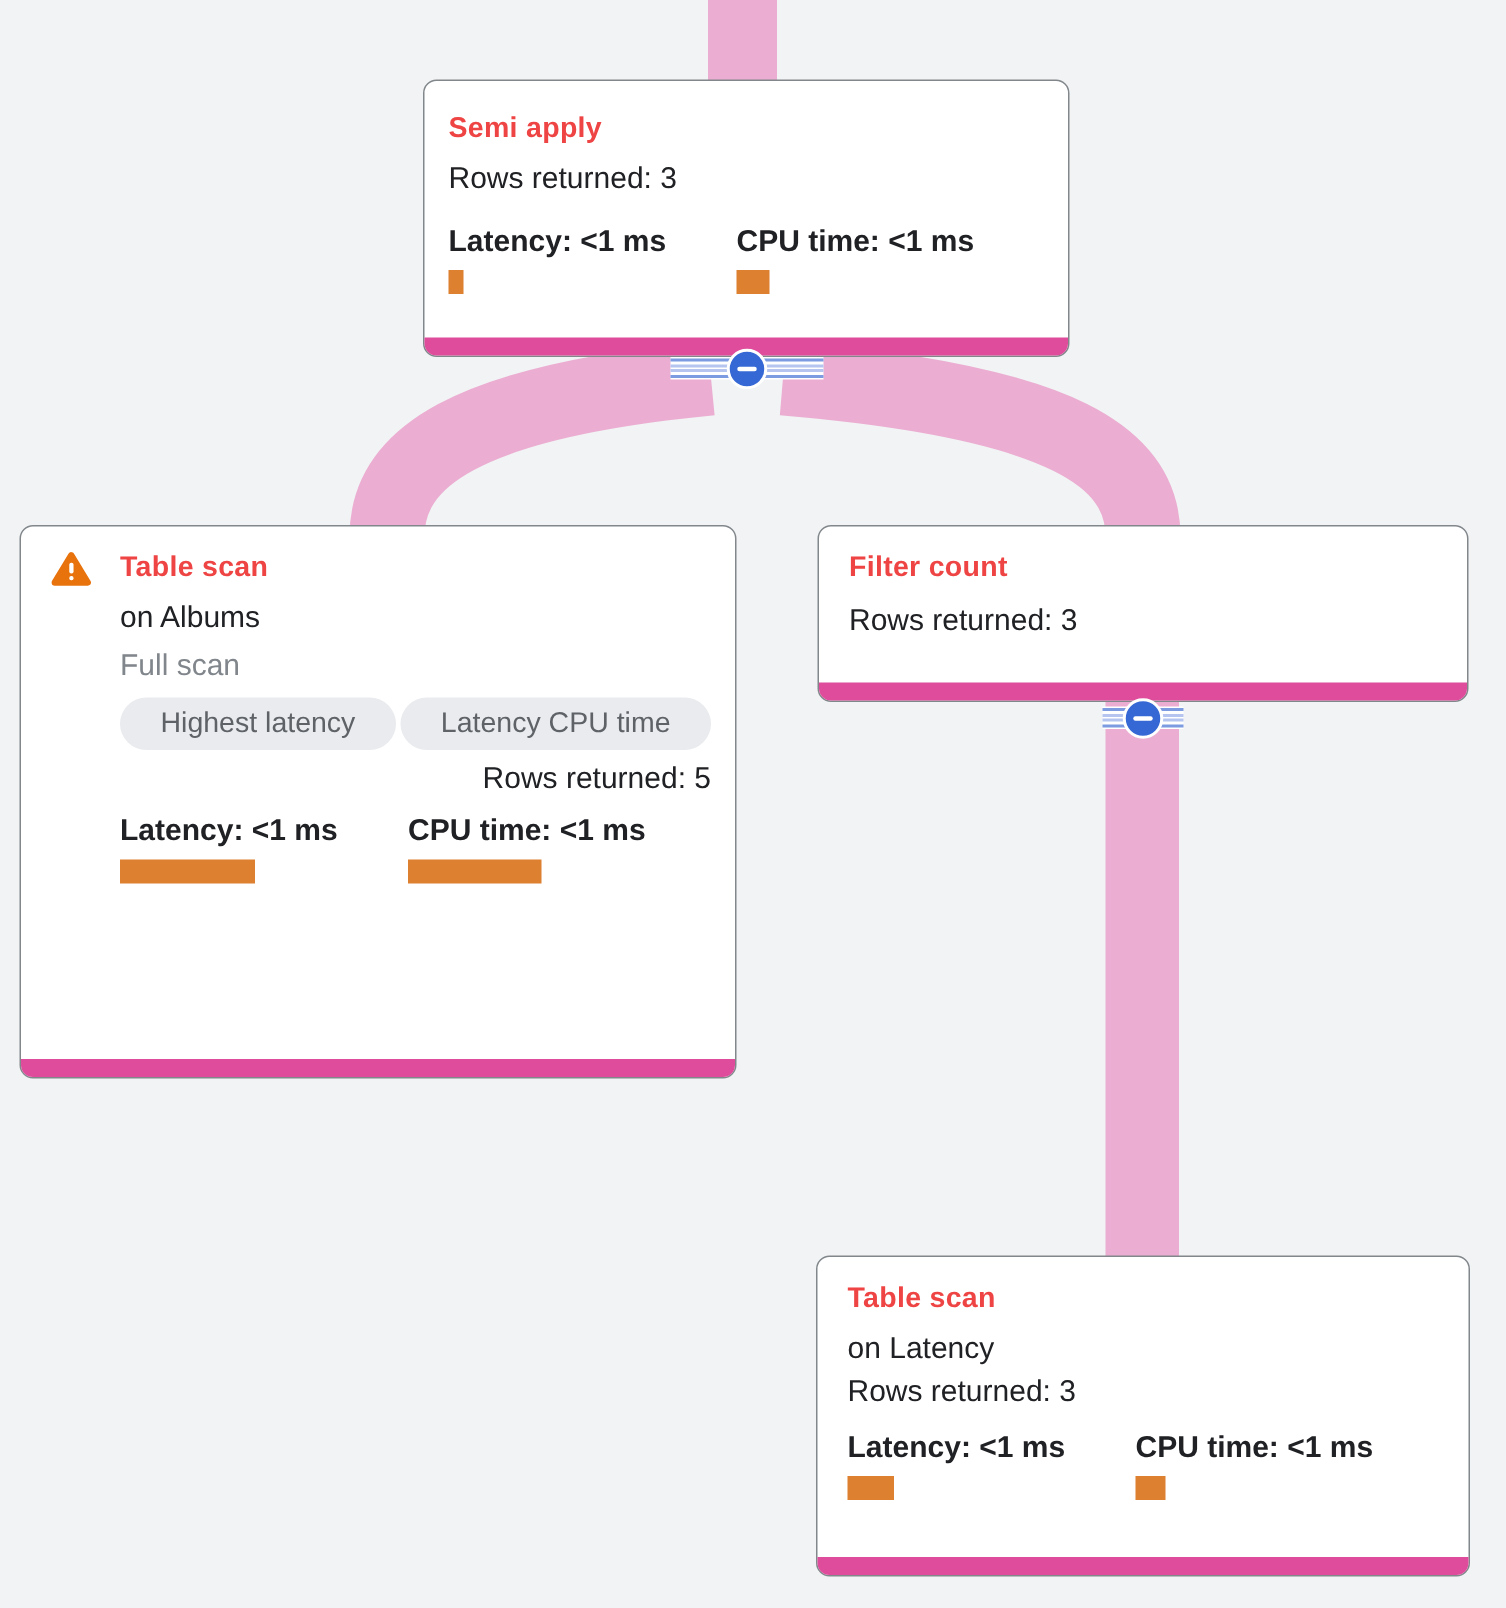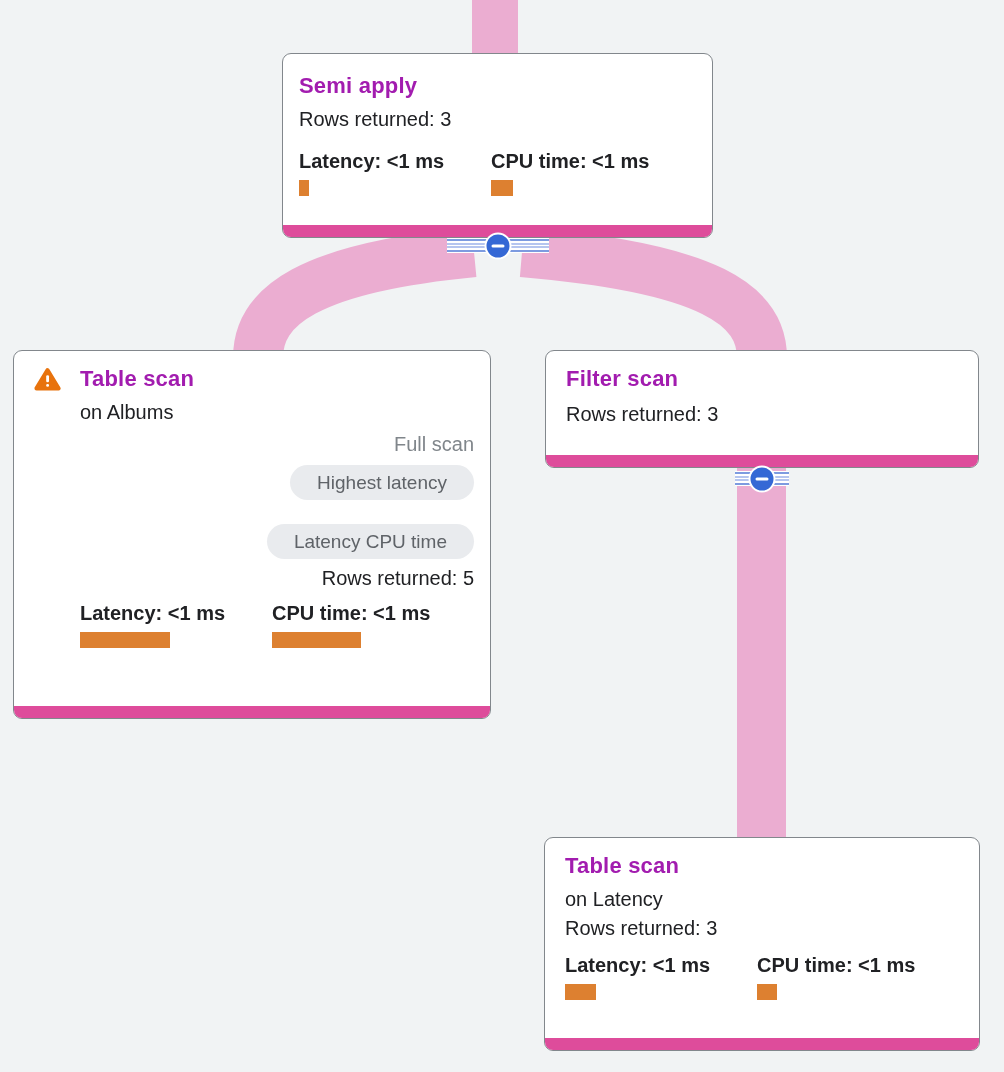--- a/index.html
+++ b/index.html
@@ -24,36 +24,36 @@
     background:#de4c9b;
     border-radius:0 0 8px 8px;
   }
   .node-body { position:relative; }
   #node-semi   .node-body { padding:18px 16px 0 16px; }
   #node-singers .node-body { padding:14px 16px 0 66px; }
   #node-filter .node-body { padding:14px 20px 0 20px; }
   #node-albums .node-body { padding:14px 20px 0 20px; }
 
   .title {
-    font-size:22px; line-height:28px; font-weight:600;
-    color:#a21caf; letter-spacing:.2px;
+    font-size:19px; line-height:28px; font-weight:600;
+    color:#ef4444; letter-spacing:.2px;
   }
   .title-row { display:flex; align-items:center; margin-left:-46px; }
   .title-row .warn { width:27px; height:24px; margin-right:19px; flex:none; }
   .line { font-size:20px; line-height:27px; color:#202124; }
-  .muted { color:#80868b;text-align:right; }
+  .muted { color:#80868b; }
   #node-semi .line.rows { margin-top:6px; }
   #node-singers .line.sub { margin-top:6px; }
   #node-singers .line.scan { margin-top:5px; }
   #node-singers .line.rows { margin-top:6px;text-align:right; }
   #node-filter .line.rows { margin-top:8px; }
   #node-albums .line.sub { margin-top:6px; }
   #node-albums .line.rows { margin-top:2px; }
 
-  .badges { margin-top:7px; display:flex; flex-direction:column; align-items:flex-end; gap:24px; }
+  .badges { margin-top:7px; display:flex; flex-direction:row; align-items:center; gap:3px; }
   .badge {
     background:#e9ebee; color:#5f6368;
     font-size:19px; line-height:35px; height:35px;
     border-radius:18px; padding:0 27px; white-space:nowrap;
   }
 
   .metrics { display:flex;font-weight:bold; }
   #node-semi .metrics { margin-top:15px; }
   #node-singers .metrics { margin-top:8px; }
   #node-albums .metrics { margin-top:10px; }
@@ -133,21 +133,21 @@
           <span class="metric-label">CPU time: &lt;1 ms</span>
           <span class="metric-bar" style="width: 89px;"></span>
         </div>
       </div>
     </div>
     <div class="node-footer"></div>
   </div>
 
   <div class="node" id="node-filter" style="left:545px; top:350px; width:434px; height:118px;">
     <div class="node-body">
-      <div class="title">Filter scan</div>
+      <div class="title">Filter count</div>
       <div class="line rows">Rows returned: 3</div>
     </div>
     <div class="node-footer"></div>
   </div>
 
   <div class="node" id="node-albums" style="left:544px; top:837px; width:436px; height:214px;">
     <div class="node-body">
       <div class="title">Table scan</div>
       <div class="line sub">on Latency</div>
       <div class="line rows">Rows returned: 3</div>

